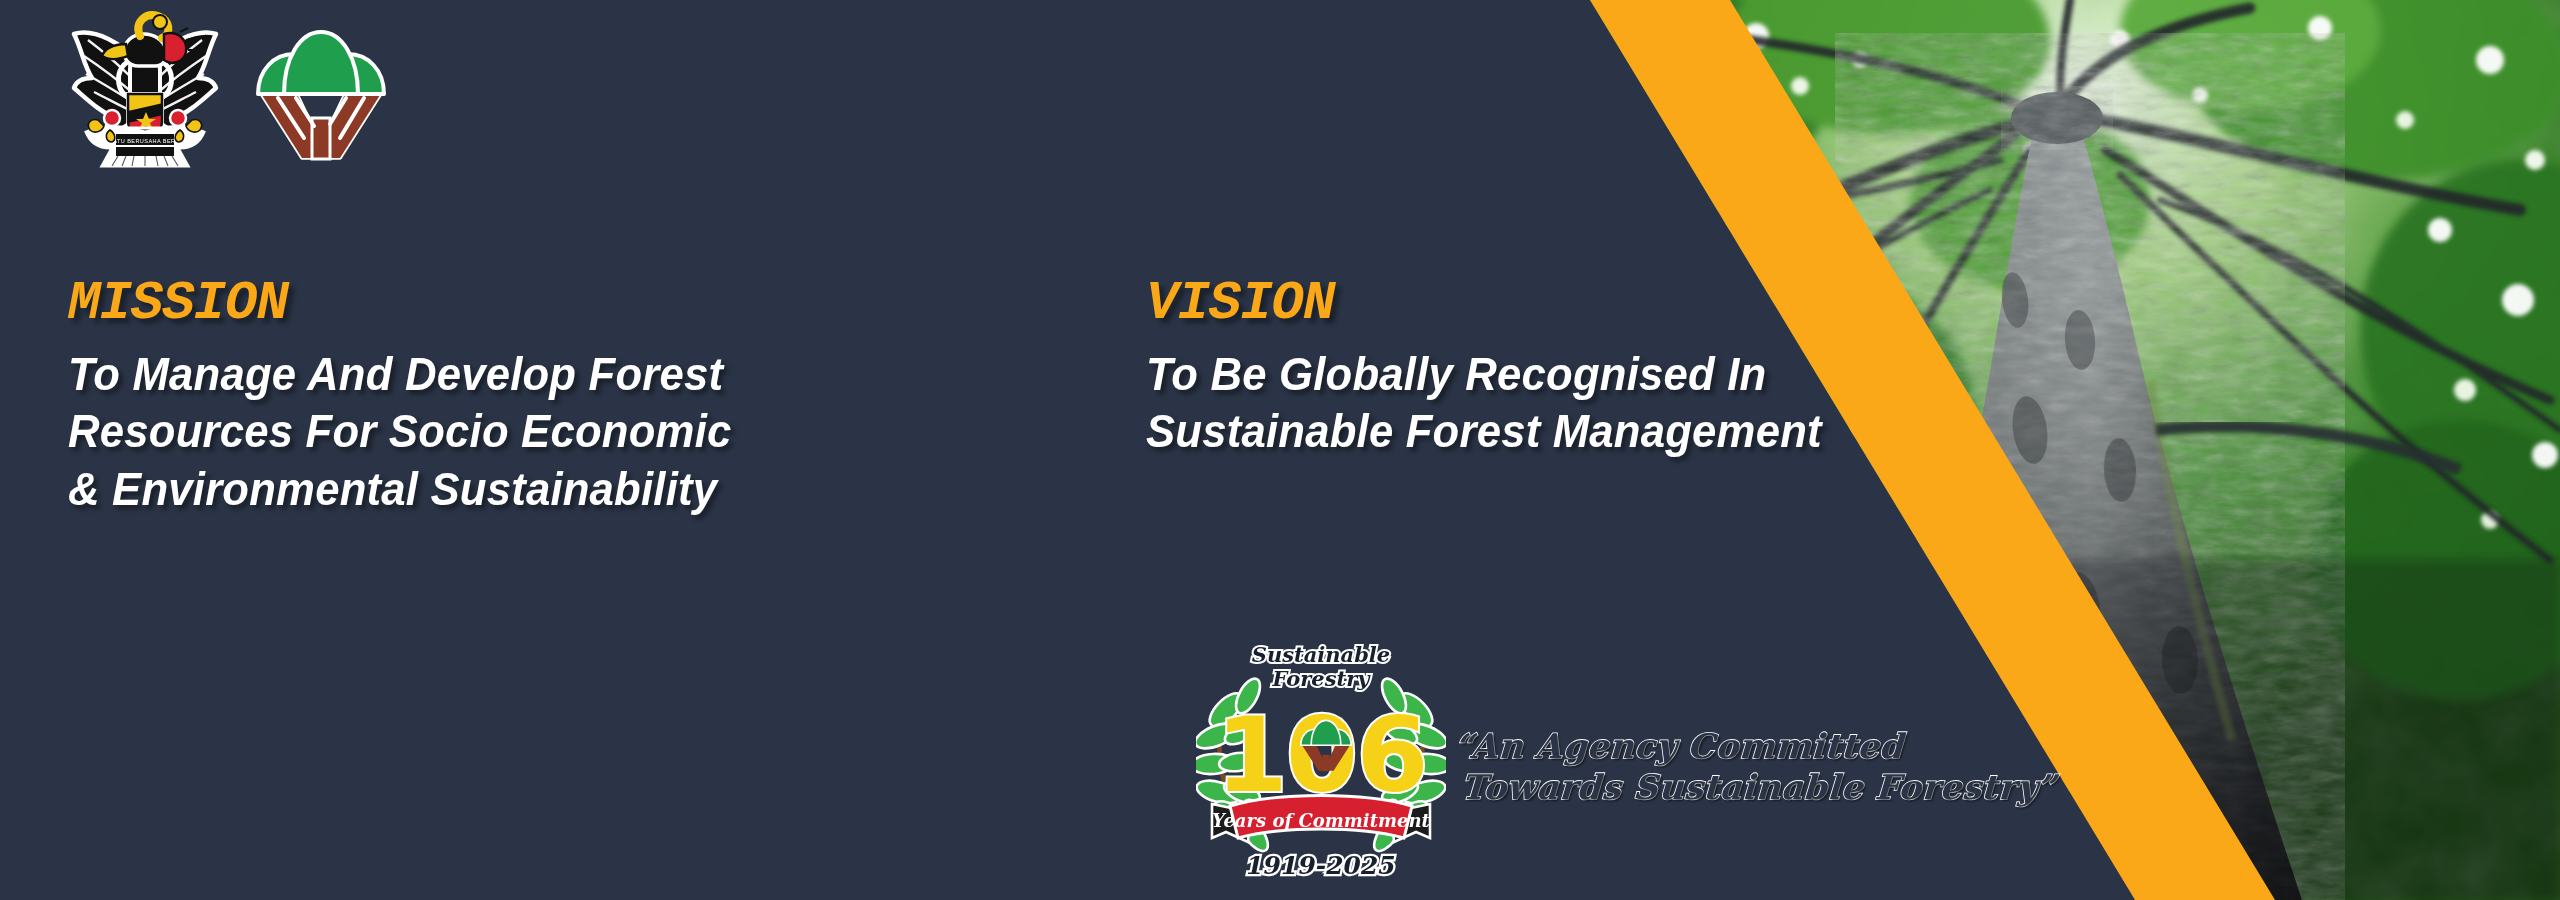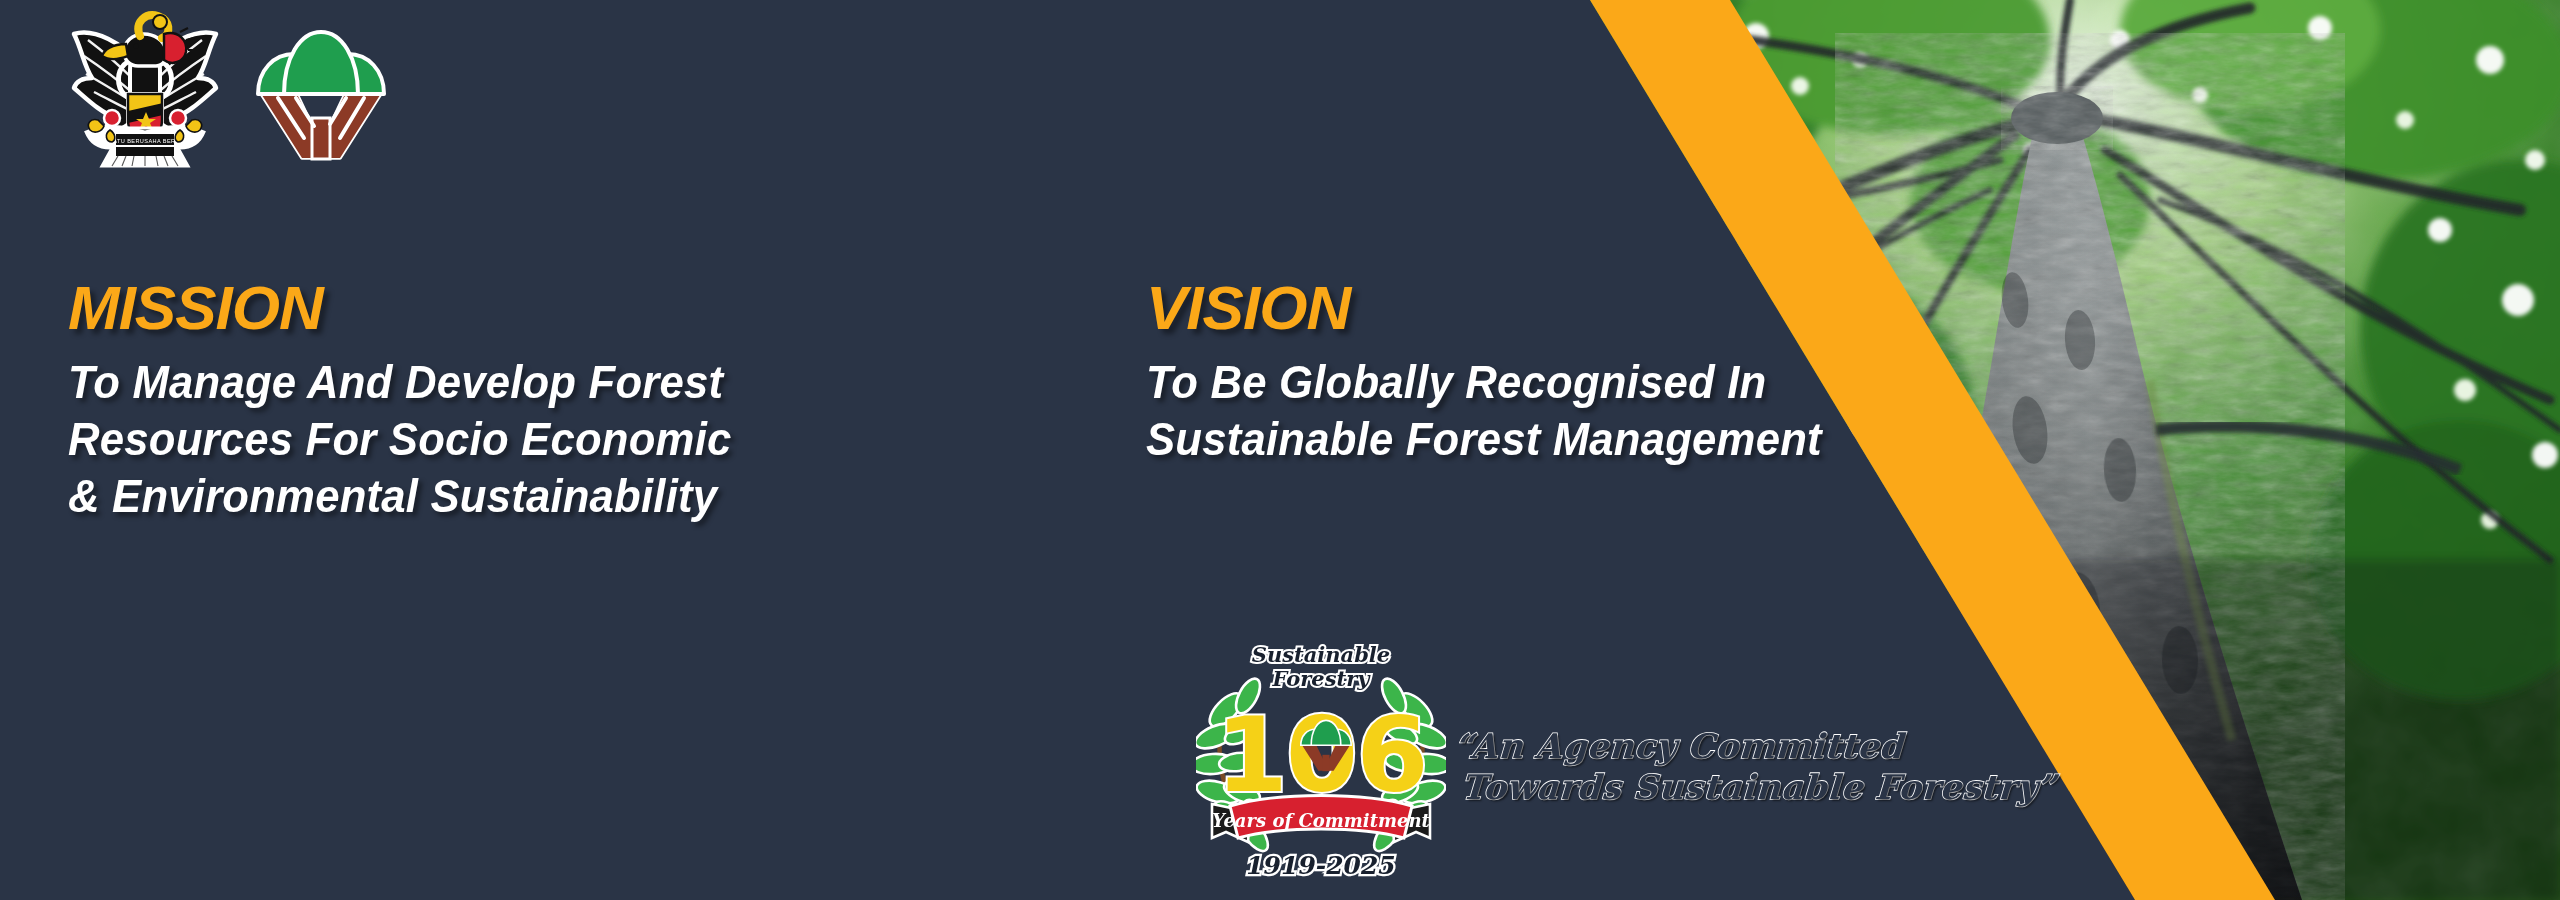--- a/index.html
+++ b/index.html
@@ -38,23 +38,23 @@
   }
   .crest-wrap { width:170px; height:160px; }
   .tree-wrap  { width:130px; height:135px; margin-top:18px; }
 
   
   .block { position:absolute; }
   #mission-block { left:68px;  top:278px; width:640px; }
   #vision-block  { left:1098px; top:278px; width:640px;margin-left:48px; }
 
   .heading {
-    font-family:Liberation Sans, sans-serif;
+    font-family:Liberation Mono, monospace;
     font-weight:bold; font-style:italic;
-    font-size:62px; line-height:0.98;
+    font-size:54px; line-height:0.98;
     color:#fba818;
     letter-spacing:-1px;
     text-shadow:5px 5px 5px rgba(0,0,0,.40);
   }
   .body-text {
     font-family:"Liberation Sans", sans-serif;
     font-weight:bold; font-style:italic;
     font-size:47px; line-height:1.22;
     color:#ffffff;
     letter-spacing:.2px;

